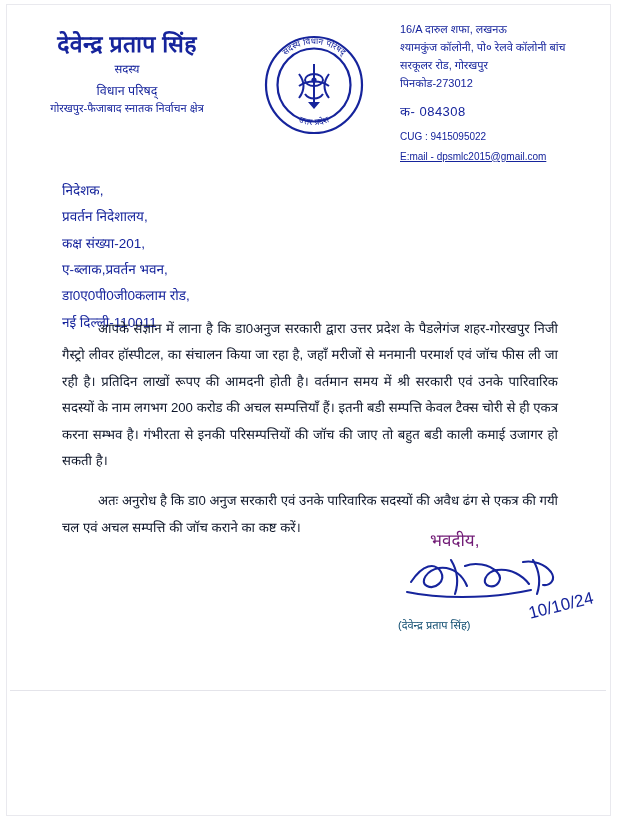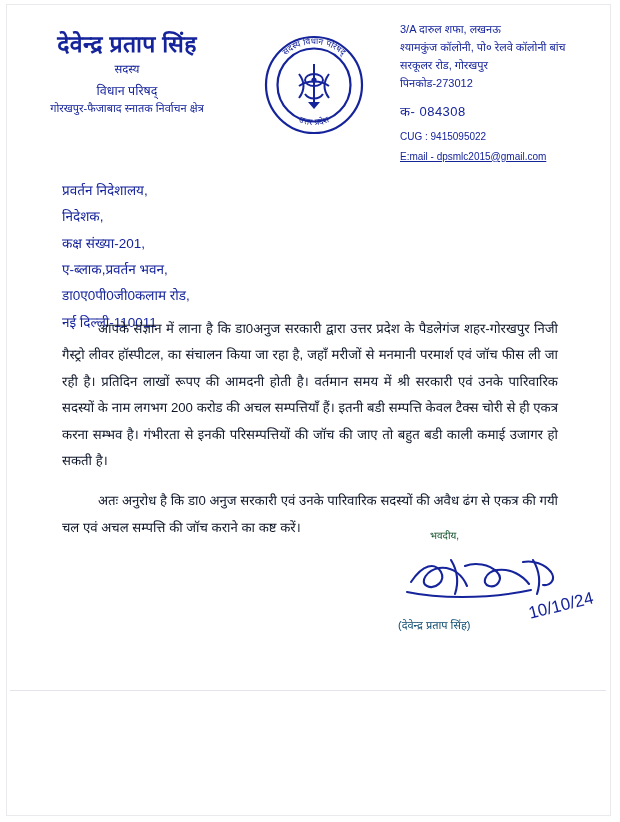--- a/index.html
+++ b/index.html
@@ -145,22 +145,22 @@
   .body-text p .indent {
     display: inline-block;
     width: 36px;
   }
 
   
   .closing {
     position: absolute;
     left: 430px;
     top: 528px;
-    font-size: 10px;
-    color: #14532d;
+    font-size: 17px;
+    color: #701a75;
   }
   .sign-name {
     position: absolute;
     left: 398px;
     top: 617px;
     font-size: 11px;
     color: #0c4a6e;
     white-space: nowrap;
   }
   .signature {
@@ -221,33 +221,33 @@
           <path d="M50 64 C54 70 64 70 68 64"></path>
         </g>
         <g fill="#16249c">
           <circle cx="59" cy="50" r="2.6"></circle>
           <path d="M53 72 L59 79 L65 72 Z"></path>
         </g>
       </svg>
     </div>
 
     <div class="lh-right">
-      <div class="addr-line">3/A दारुल शफा, लखनऊ</div>
+      <div class="addr-line">16/A दारुल शफा, लखनऊ</div>
       <div class="addr-line">श्यामकुंज कॉलोनी, पो० रेलवे कॉलोनी बांच</div>
       <div class="addr-line">सरकूलर रोड, गोरखपुर</div>
       <div class="addr-line">पिनकोड-273012</div>
       <div class="phone">क- 084308</div>
       <div class="cug">CUG : 9415095022</div>
       <div class="email">E:mail - dpsmlc2015@gmail.com</div>
     </div>
   </div>
 
   <div class="recipient">
+    <div>निदेशक,</div>
     <div>प्रवर्तन निदेशालय,</div>
-    <div>निदेशक,</div>
     <div>कक्ष संख्या-201,</div>
     <div>ए-ब्लाक,प्रवर्तन भवन,</div>
     <div>डा0ए0पी0जी0कलाम रोड,</div>
     <div>नई दिल्ली-110011</div>
   </div>
 
   <div class="body-text">
     <p><span class="indent"></span><span>आपके संज्ञान में लाना है कि डा0अनुज सरकारी द्वारा उत्तर प्रदेश के पैडलेगंज शहर-गोरखपुर निजी गैस्ट्रो लीवर हॉस्पीटल, का संचालन किया जा रहा है, जहाँ मरीजों से मनमानी परमार्श एवं जॉच फीस ली जा रही है। प्रतिदिन लाखों रूपए की आमदनी होती है। वर्तमान समय में श्री सरकारी एवं उनके पारिवारिक सदस्यों के नाम लगभग 200 करोड की अचल सम्पत्तियाँ हैं। इतनी बडी सम्पत्ति केवल टैक्स चोरी से ही एकत्र करना सम्भव है। गंभीरता से इनकी परिसम्पत्तियों की जॉच की जाए तो बहुत बडी काली कमाई उजागर हो सकती है।</span></p>
     <p><span class="indent"></span><span>अतः अनुरोध है कि डा0 अनुज सरकारी एवं उनके पारिवारिक सदस्यों की अवैध ढंग से एकत्र की गयी चल एवं अचल सम्पत्ति की जॉच कराने का कष्ट करें।</span></p>
   </div>

